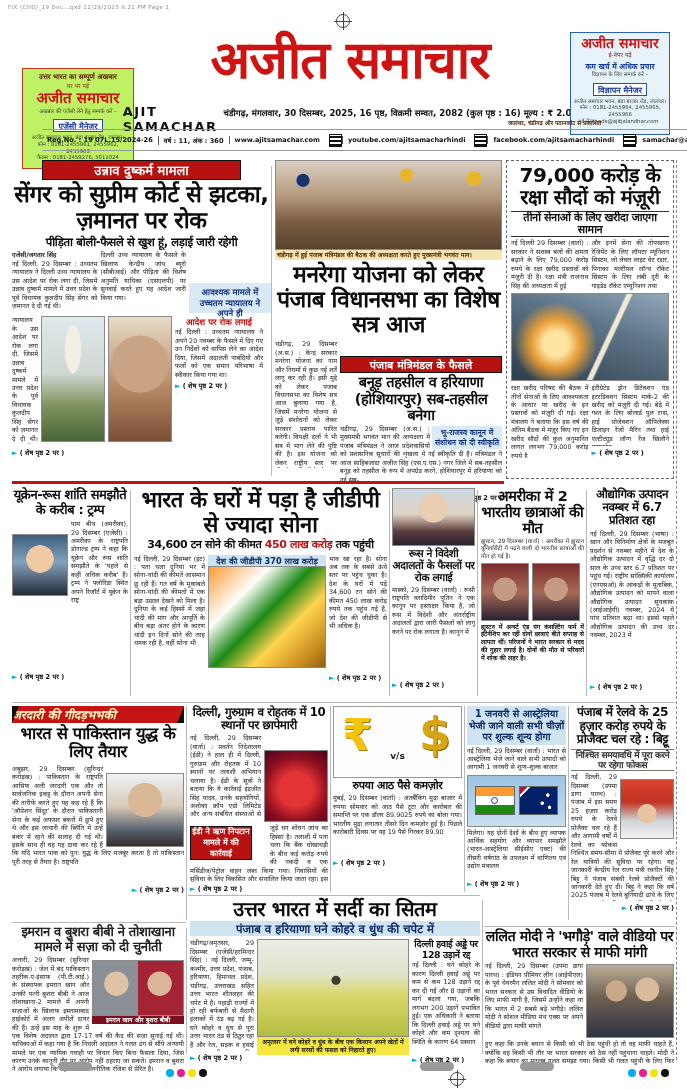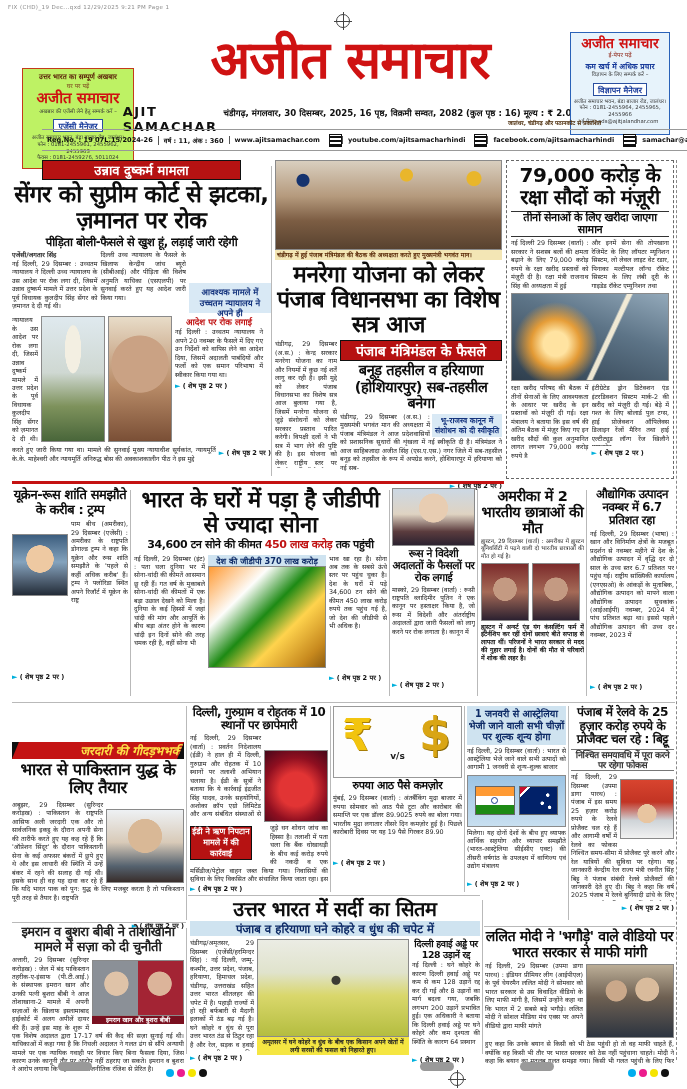--- a/index.html
+++ b/index.html
@@ -9,22 +9,22 @@
   .abs{position:absolute;}
   
   .hl{font-weight:800;color:#0d0d0d;text-align:center;line-height:1.12;letter-spacing:-0.4px;}
   .body{font-size:6.4px;line-height:1.32;text-align:justify;color:#1d1d1d;}
   .by{font-weight:700;}
   .cap{font-size:6.2px;font-weight:700;line-height:1.25;}
   .cont{font-size:6.6px;font-weight:700;color:#111;margin-top:2px;white-space:nowrap;}
   .tri{color:#00b0dc;font-size:7px;}
   .kicker{background:#b61212;color:#fff;font-weight:800;text-align:center;border:1.5px solid #111;}
   .banner{background:#111;padding:0;}
-  .banner-in{background:#c41414;color:#fde047;font-weight:800;font-style:italic;text-align:right;
-             clip-path:polygon(4% 0,100% 0,96% 100%,0 100%);margin-top:36px;}
+  .banner-in{background:#c41414;color:#fef9c3;font-weight:800;font-style:italic;text-align:left;
+             clip-path:polygon(4% 0,100% 0,96% 100%,0 100%);}
   .bluebox{background:#d9e9f5;color:#14337d;font-weight:800;text-align:center;line-height:1.25;}
   .subband{background:#cfe3f0;color:#0d2a66;font-weight:800;text-align:center;}
   .redhead{color:#c01212;font-weight:800;text-align:center;}
   .flexrow{display:flex;gap:3px;}
   .col{flex:1;min-width:0;}
   
   .vsep{position:absolute;width:1px;background:#b9b9b9;}
   .hsep{position:absolute;height:1px;background:#b9b9b9;}
   #red-rule{left:12px;top:481px;width:492px;height:2.5px;background:#c41212;}
   #dashedge{left:676px;top:160px;height:900px;border-left:1.5px dashed #888;width:0;}
@@ -215,33 +215,32 @@
       <div class="col body" style="flex:0 0 26px;overflow:hidden;">न्यायालय के उस आदेश पर रोक लगा दी, जिसमें उन्नाव दुष्कर्म मामले में उत्तर प्रदेश के पूर्व विधायक कुलदीप सिंह सेंगर को ज़मानत दे दी थी। यह आदेश</div>
       <div class="ph ph-court" style="width:64px;height:126px;"></div>
       <div class="ph ph-sengar" style="width:64px;height:126px;"></div>
       <div class="col" style="flex:0 0 88px;">
         <div class="redhead" style="font-size:8.6px;">आदेश पर रोक लगाई</div>
         <div class="body">नई दिल्ली : उच्चतम न्यायालय ने अपने 20 नवम्बर के फैसले में दिए गए उन निर्देशों को वापिस लेने का आदेश दिया, जिसमें अदालती पाबंदियों और फर्लो को एक समान परिभाषा में स्वीकार किया गया था।</div>
         <div class="cont"><span class="tri">►</span> <span>( शेष पृष्ठ 2 पर )</span></div>
       </div>
     </div>
     <div class="flexrow" style="margin-top:2px;">
-      <div class="col body" style="overflow:hidden;height:26px;">करते हुए जारी किया गया था। मामले की सुनवाई मुख्य न्यायाधीश सूर्यकांत, न्यायमूर्ति के.के. माहेश्वरी और न्यायमूर्ति अनिरुद्ध बोस की अवकाशकालीन पीठ ने इस मुद्दे</div>
       <div class="cont" style="flex:0 0 auto;"><span class="tri">►</span> <span>( शेष पृष्ठ 2 पर )</span></div>
     </div>
   </div>
 
   <div class="art" id="a2">
     <div class="ph ph-cabinet" style="width:100%;height:90px;"></div>
     <div class="cap" style="background:#f3e6b5;color:#5a2a08;padding:1px 2px;">चंडीगढ़ में हुई पंजाब मंत्रिमंडल की बैठक की अध्यक्षता करते हुए मुख्यमंत्री भगवंत मान।</div>
     <div class="hl" style="font-size:22.5px;margin-top:2px;">मनरेगा योजना को लेकर पंजाब विधानसभा का विशेष सत्र आज</div>
     <div class="flexrow" style="margin-top:3px;">
       <div class="col body" style="flex:0 0 62px;height:128px;overflow:hidden;">चंडीगढ़, 29 दिसम्बर (अ.स.) : केन्द्र सरकार मनरेगा योजना का नाम और नियमों में कुछ नई शर्तें लागू कर रही है। इसी मुद्दे को लेकर पंजाब विधानसभा का विशेष सत्र आज बुलाया गया है, जिसमें मनरेगा योजना से जुड़े संशोधनों को लेकर सरकार प्रस्ताव पारित करेगी। विपक्षी दलों ने भी सत्र में भाग लेने की पुष्टि की है। इस योजना को लेकर राष्ट्रीय स्तर पर 'निर्माण श्रमिकों के रोजगार व आजीविका' कानून के नये प्रावधानों को लेकर बहस जारी है।</div>
       <div class="col">
-        <div class="kicker" style="font-size:14px;">पंजाब मंत्रिमंडल के फैसले</div>
+        <div class="kicker" style="font-size:11px;margin-top:16px;">पंजाब मंत्रिमंडल के फैसले</div>
         <div class="hl" style="font-size:14.5px;margin-top:1px;">बनूड़ तहसील व हरियाणा (होशियारपुर) सब-तहसील बनेगा</div>
         <div class="body" style="margin-top:2px;height:66px;overflow:hidden;">
           <span class="bluebox" style="float:right;width:70px;font-size:7.6px;padding:2px;margin:1px 0 1px 2px;">भू-राजस्व कानून में संशोधन को दी स्वीकृति</span>
           <span>चंडीगढ़, 29 दिसम्बर (अ.स.) : मुख्यमंत्री भगवंत मान की अध्यक्षता में पंजाब मंत्रिमंडल ने आज प्रदेशवासियों को प्रशासनिक सुधारों की शृंखला में नई स्वीकृति दी है। मंत्रिमंडल ने आज साहिबजादा अजीत सिंह (एस.ए.एस.) नगर जिले में सब-तहसील बनूड़ को तहसील के रूप में अपग्रेड करने, होशियारपुर में हरियाणा को नई सब-</span>
         </div>
         <div class="cont" style="text-align:right;"><span class="tri">►</span> <span>( शेष पृष्ठ 2 पर )</span></div>
       </div>
     </div>
   </div>
 

